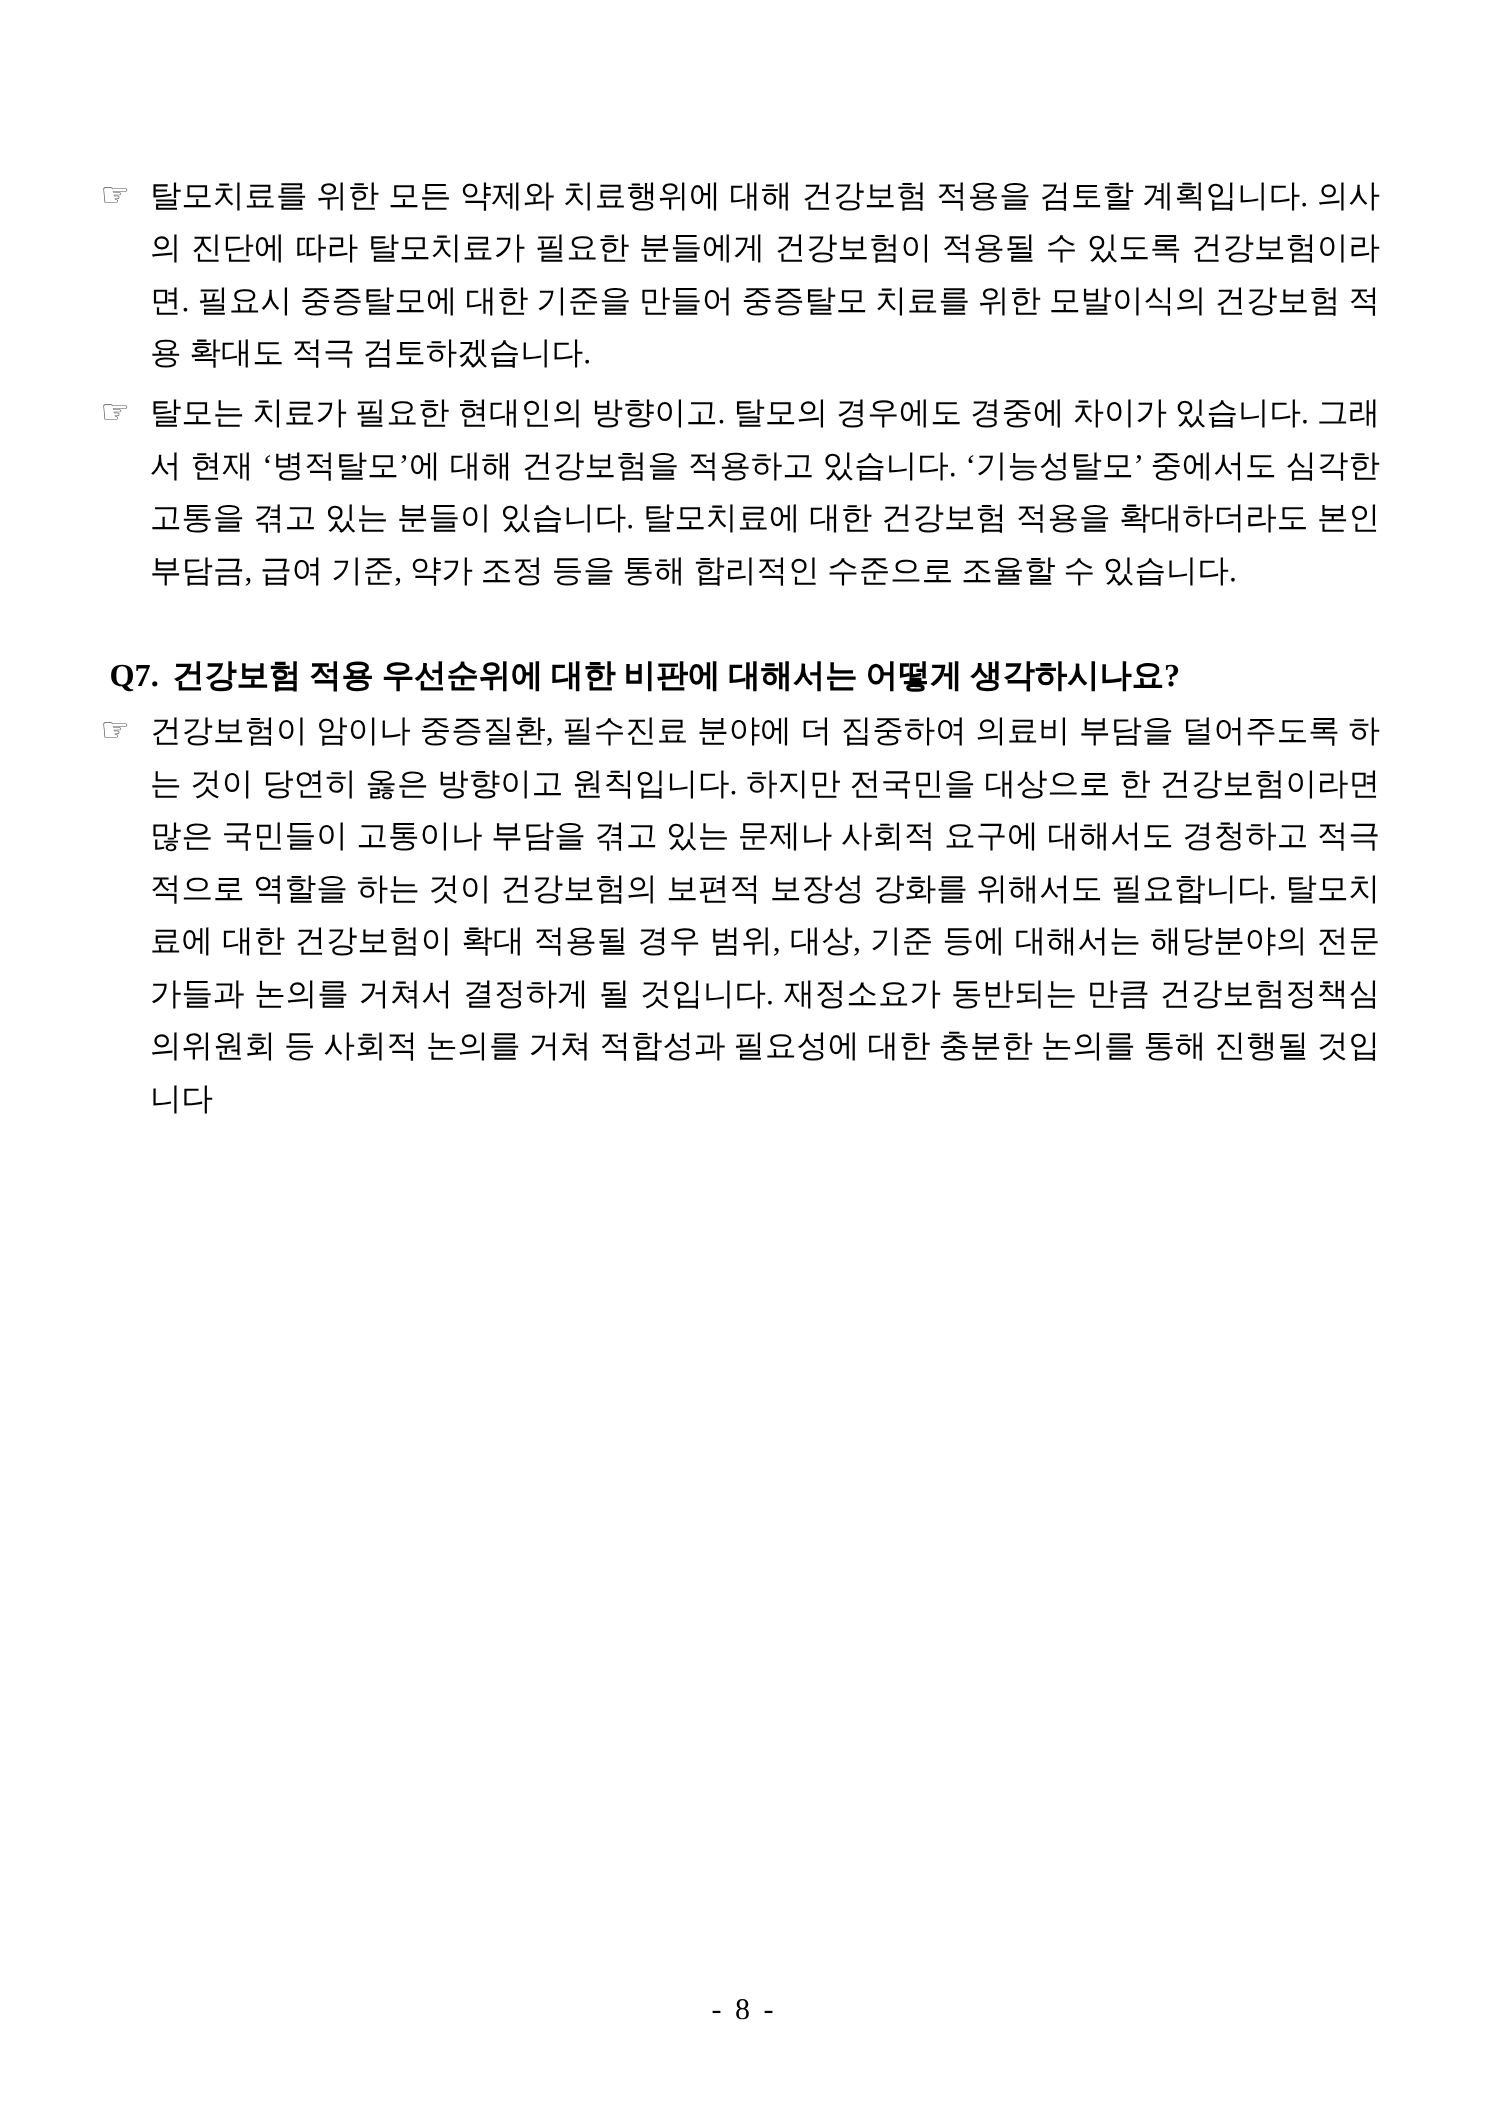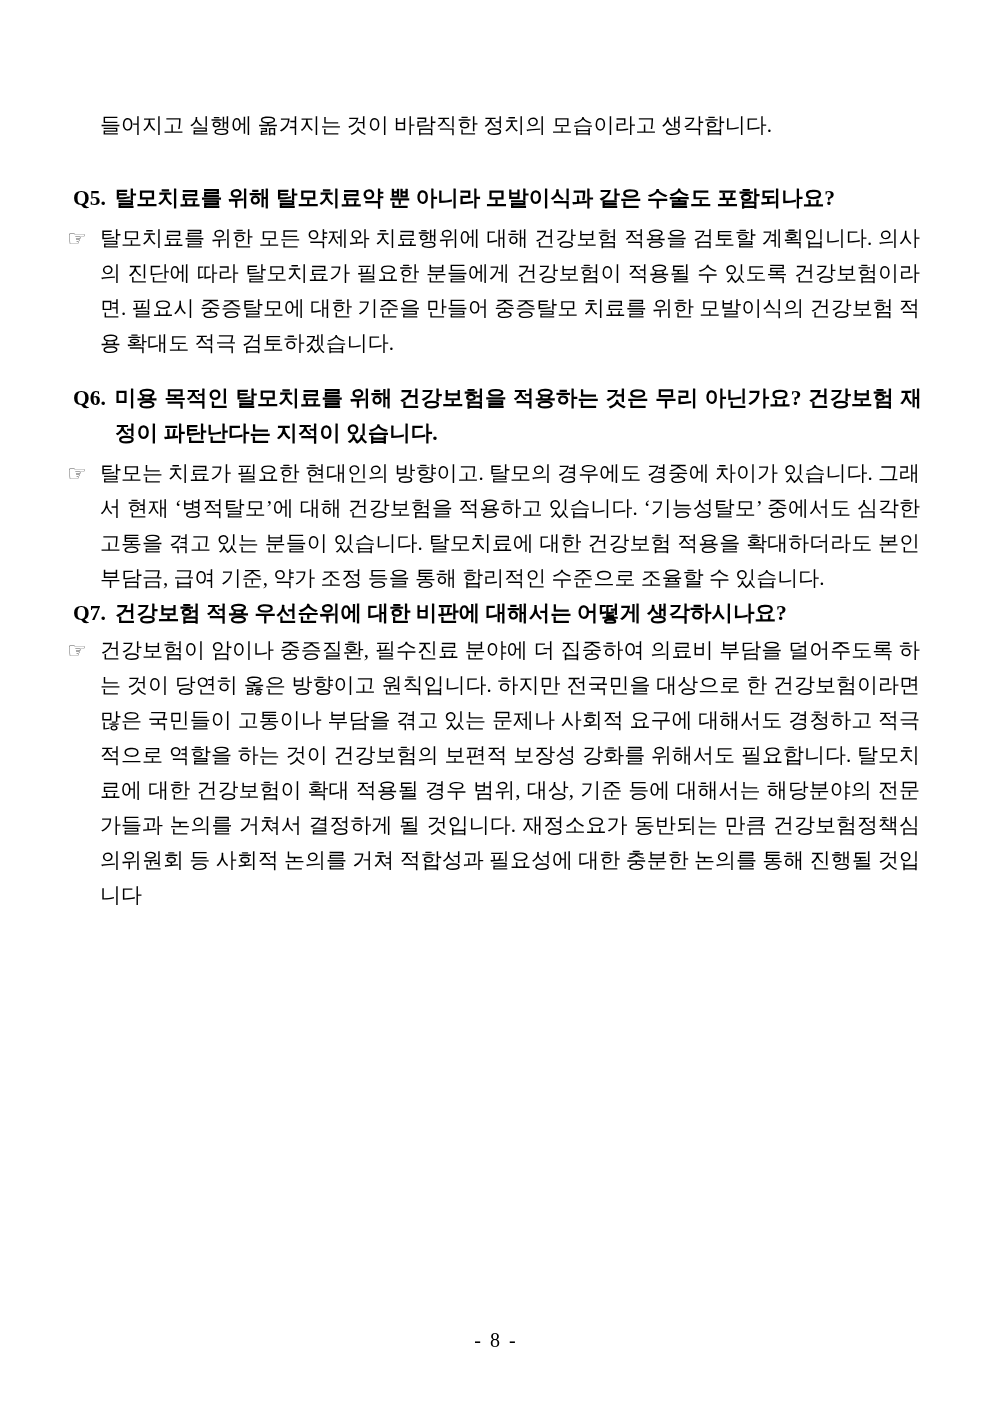--- a/index.html
+++ b/index.html
@@ -46,50 +46,43 @@
     color: #555555;
     font-family: "DejaVu Sans", sans-serif;
     font-size: 22px;
     text-indent: 0;
   }
   
   .q5 { margin-top: 38px; }
   .a5 { margin-top: 5px;  }
   .q6 { margin-top: 20px; }
   .a6 { margin-top: 5px;  }
-  .q7 { }
+  .q7 { margin-top: 35px; }
   .a7 { margin-top: 2px;  }
   .page-footer {
     position: absolute;
     left: 0;
     right: 0;
     top: 1328px;
     text-align: center;
     font-size: 20px;
     letter-spacing: 2px;
     line-height: 24px;
   }
 </style>
 </head>
 <body>
 
 <div class="page">
 
-  <p class="continuation">들어지고 실행에 옮겨지는 것이 바람직한 정치의 모습이라고 생각합니다.</p>
 
-  <div class="question q5">
-    <span class="q-prefix">Q5.</span><span>탈모치료를 위해 탈모치료약 뿐 아니라 모발이식과 같은 수술도 포함되나요?</span>
-  </div>
   <div class="answer a5">
     <span class="answer-marker">☞</span><span>탈모치료를 위한 모든 약제와 치료행위에 대해 건강보험 적용을 검토할 계획입니다. 의사의 진단에 따라 탈모치료가 필요한 분들에게 건강보험이 적용될 수 있도록 건강보험이라면. 필요시 중증탈모에 대한 기준을 만들어 중증탈모 치료를 위한 모발이식의 건강보험 적용 확대도 적극 검토하겠습니다.</span>
   </div>
 
-  <div class="question q6">
-    <span class="q-prefix">Q6.</span><span>미용 목적인 탈모치료를 위해 건강보험을 적용하는 것은 무리 아닌가요? 건강보험 재정이 파탄난다는 지적이 있습니다.</span>
-  </div>
   <div class="answer a6">
     <span class="answer-marker">☞</span><span>탈모는 치료가 필요한 현대인의 방향이고. 탈모의 경우에도 경중에 차이가 있습니다. 그래서 현재 ‘병적탈모’에 대해 건강보험을 적용하고 있습니다. ‘기능성탈모’ 중에서도 심각한 고통을 겪고 있는 분들이 있습니다. 탈모치료에 대한 건강보험 적용을 확대하더라도 본인부담금, 급여 기준, 약가 조정 등을 통해 합리적인 수준으로 조율할 수 있습니다.</span>
   </div>
 
   <div class="question q7">
     <span class="q-prefix">Q7.</span><span>건강보험 적용 우선순위에 대한 비판에 대해서는 어떻게 생각하시나요?</span>
   </div>
   <div class="answer a7">
     <span class="answer-marker">☞</span><span>건강보험이 암이나 중증질환, 필수진료 분야에 더 집중하여 의료비 부담을 덜어주도록 하는 것이 당연히 옳은 방향이고 원칙입니다. 하지만 전국민을 대상으로 한 건강보험이라면 많은 국민들이 고통이나 부담을 겪고 있는 문제나 사회적 요구에 대해서도 경청하고 적극적으로 역할을 하는 것이 건강보험의 보편적 보장성 강화를 위해서도 필요합니다. 탈모치료에 대한 건강보험이 확대 적용될 경우 범위, 대상, 기준 등에 대해서는 해당분야의 전문가들과 논의를 거쳐서 결정하게 될 것입니다. 재정소요가 동반되는 만큼 건강보험정책심의위원회 등 사회적 논의를 거쳐 적합성과 필요성에 대한 충분한 논의를 통해 진행될 것입니다</span>
   </div>

